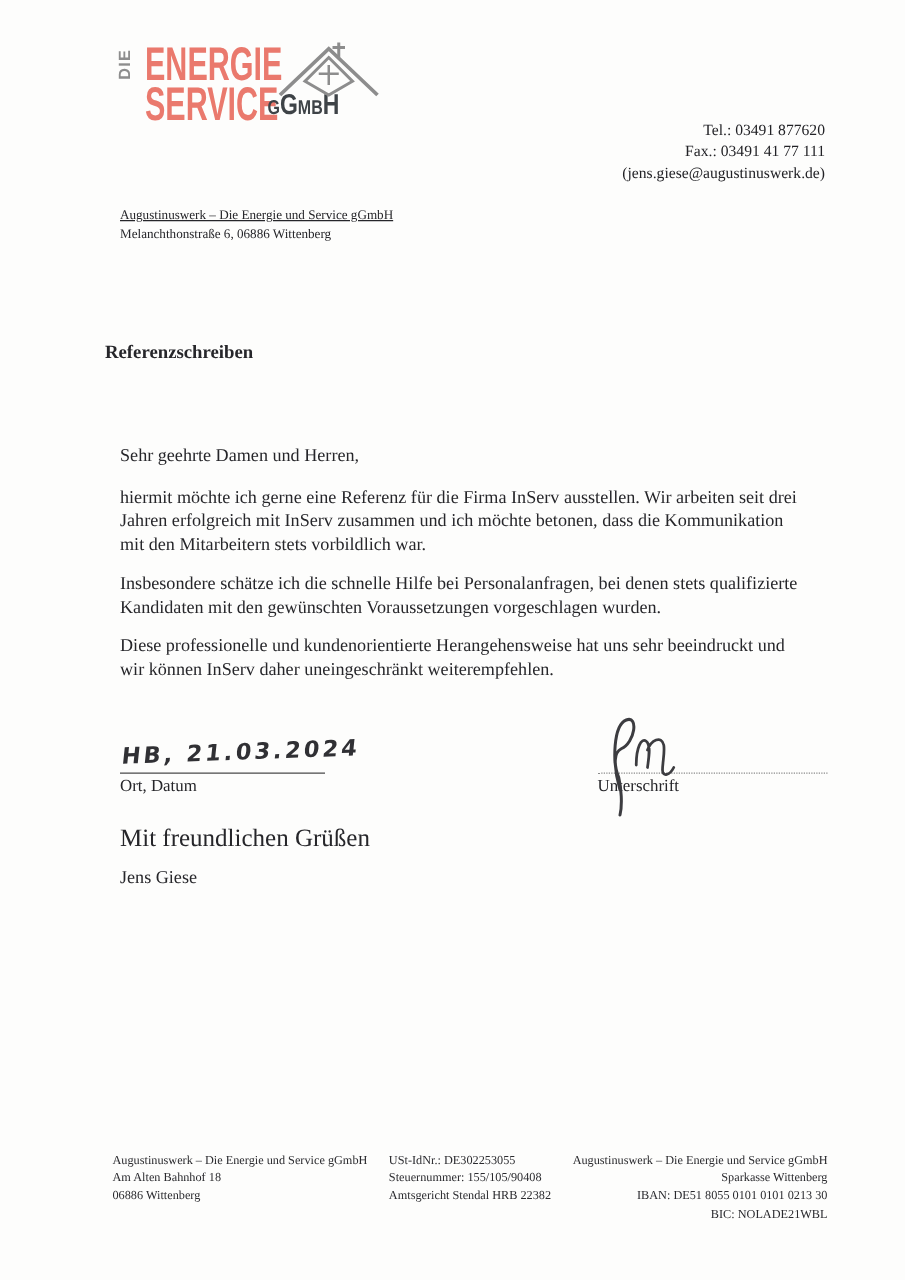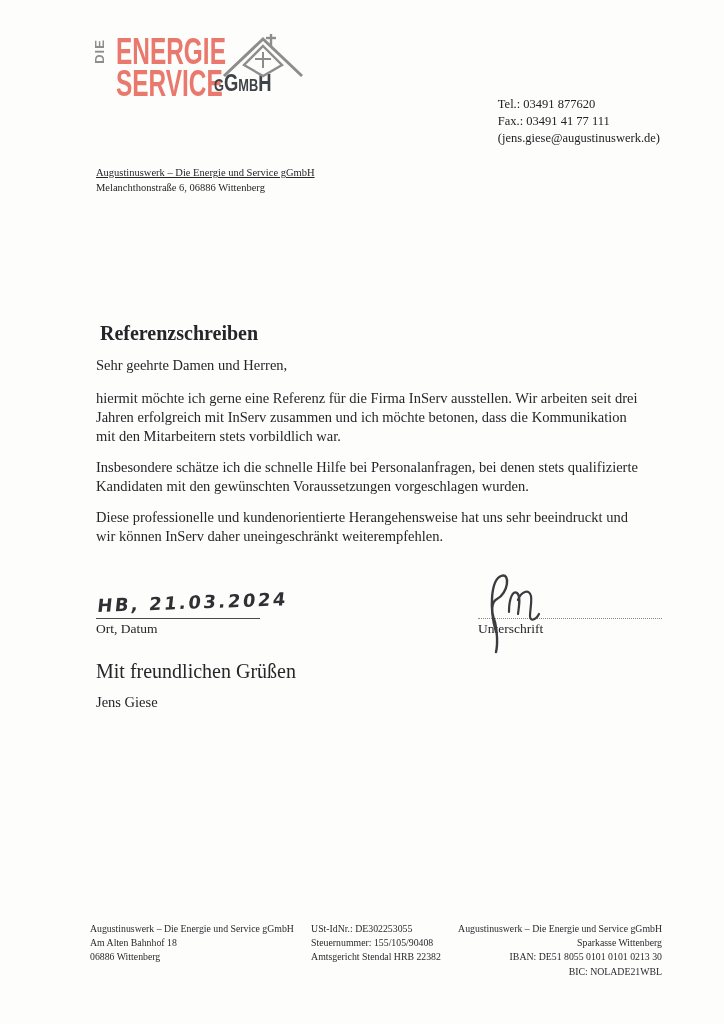--- a/index.html
+++ b/index.html
@@ -29,28 +29,28 @@
   .logo .ggmbh{
     position:absolute;left:118px;top:46px;
     font-family:"Liberation Sans",sans-serif;font-weight:800;
     font-size:23px;line-height:1;color:#3e4347;
     font-variant:small-caps;
     transform:scaleX(0.8);transform-origin:left top;white-space:nowrap;
   }
   .logo .roof{position:absolute;left:126px;top:6px;}
   
   .contact{
-    position:absolute;right:64px;top:96px;
+    position:absolute;right:64px;top:96px;text-align:right;
     font-size:12.5px;line-height:1.34;color:#222226;
   }
   
   .sender{position:absolute;left:96px;top:166px;font-size:10.5px;line-height:1.4;color:#26262a;}
   .sender .line1{text-decoration:underline;}
   
-  .subject{position:absolute;left:100px;top:274px;font-weight:bold;font-size:20px;margin-top:48px;}
+  .subject{position:absolute;left:84px;top:274px;font-weight:bold;font-size:15px;}
   .body-block{position:absolute;left:96px;top:356px;width:546px;font-size:14.5px;}
   .salutation{margin:0 0 14px 0;line-height:19px;}
   .body-block p{margin:0 0 12px 0;line-height:19px;}
   
   .date-box{position:absolute;left:96px;top:586px;width:164px;}
   .date-hand{
     height:32px;border-bottom:1.2px solid #4a4a4a;display:flex;align-items:flex-end;
   }
   .date-hand span{
     font-family:"DejaVu Sans",sans-serif;font-size:18px;font-weight:bold;color:#303034;

